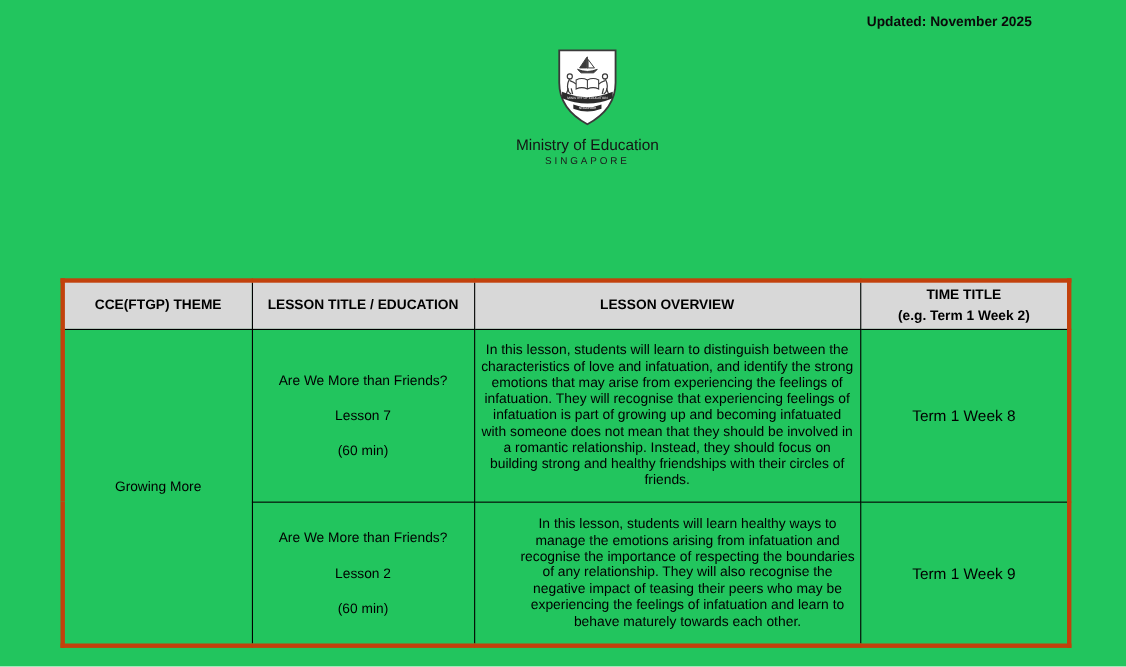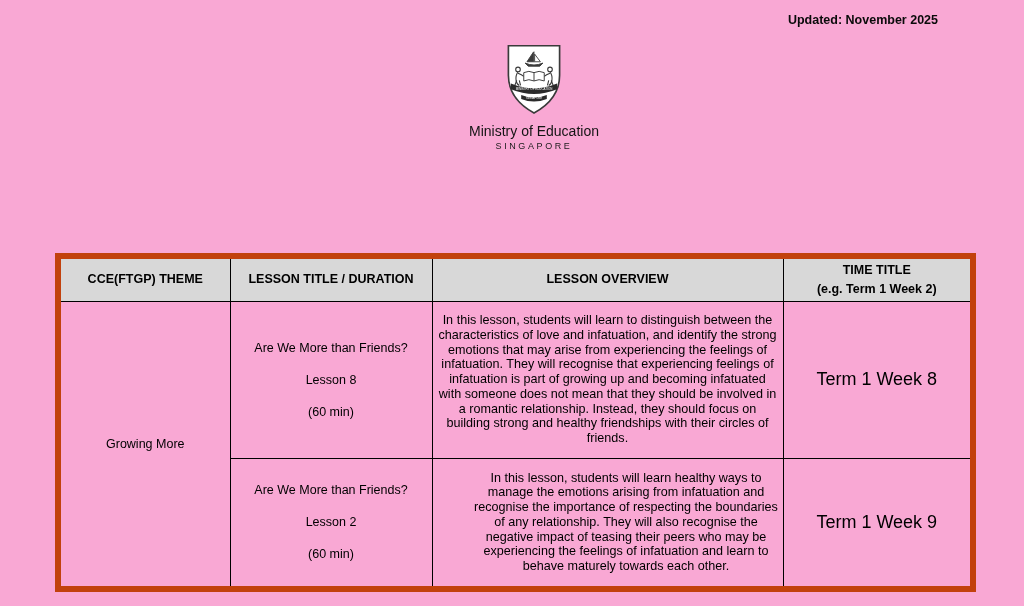--- a/index.html
+++ b/index.html
@@ -1,18 +1,18 @@
 <!DOCTYPE html>
 <html><head>
 <meta charset="utf-8">
 <style>
   * { margin:0; padding:0; box-sizing:border-box; }
   html,body { background:#ffffff; }
   .page {
-    position:relative; width:1024px; height:606px; background:#f9a8d4;
+    position:relative; width:1024px; height:606px; background:#22c55e;
     font-family:"Liberation Sans", sans-serif; color:#000; overflow:hidden;
   }
   .updated {
     position:absolute; top:13px; right:86px;
     font-size:12.5px; font-weight:700; color:#0a0a0a;
   }
   .brand { position:absolute; top:43px; left:0; right:0; text-align:center; line-height:1;margin-left:44px; }
   .crest { width:64px; height:74px; display:block; margin:0 auto; }
   .org { font-size:14px; margin-top:7px; color:#141414; }
   .country { font-size:9px; letter-spacing:2.6px; margin-top:4px; color:#1c1c1c; }
@@ -20,37 +20,37 @@
     position:absolute; top:151px; left:0; width:100%; text-align:center;
     font-size:19.5px; font-weight:700; font-variant:small-caps; letter-spacing:0.3px;
   }
   .title-level {
     position:absolute; top:188px; left:0; width:100%; text-align:center;
     font-size:33px; font-weight:700; font-variant:small-caps; letter-spacing:0.5px;
   }
   table.lessons {
     position:absolute; left:55px; top:253px; width:915px;
     border-collapse:collapse; table-layout:fixed; font-size:12.5px;
-    border:6px solid #c2410c;
+    border:4px solid #c2410c;
   }
   .lessons th, .lessons td { border:1px solid #000; }
   .lessons thead th {
     background:#d8d8d8; height:42px; font-weight:700; font-size:12.5px;
     text-align:center; vertical-align:middle; padding:2px 4px;
     border-bottom:1.5px solid #000; line-height:1.5;
   }
   .lessons tbody td { text-align:center; vertical-align:middle; padding:2px 4px; }
   .theme-cell { font-size:12.5px; }
   .title-cell { line-height:1.28; }
   .title-cell div { margin:16px; }
   .overview-cell {
     text-align:justify; vertical-align:top; padding:2px 7px 3px 7px;
     line-height:14.7px; font-size:12.6px;
   }
-  .time-cell { font-size:18px; }
+  .time-cell { font-size:14px; }
   tr.row-1 .overview-cell { height:157px;text-align:center; }
   tr.row-2 .overview-cell { height:131px;padding-left:41px; }
 </style>
 </head>
 <body>
 
 <div class="page">
 
   <div class="updated">Updated: November 2025</div>
 
@@ -99,34 +99,34 @@
   <table class="lessons">
     <colgroup>
       <col style="width:172px">
       <col style="width:202px">
       <col style="width:351px">
       <col style="width:190px">
     </colgroup>
     <thead>
       <tr>
         <th>CCE(FTGP) THEME</th>
-        <th>LESSON TITLE / DURATION</th>
+        <th>LESSON TITLE / EDUCATION</th>
         <th>LESSON OVERVIEW</th>
         <th>
           <div>TIME TITLE</div>
           <div>(e.g. Term 1 Week 2)</div>
         </th>
       </tr>
     </thead>
     <tbody>
       <tr class="row-1">
         <td class="theme-cell" rowspan="2">Growing More</td>
         <td class="title-cell">
           <div>Are We More than Friends?</div>
-          <div>Lesson 8</div>
+          <div>Lesson 7</div>
           <div>(60 min)</div>
         </td>
         <td class="overview-cell">In this lesson, students will learn to distinguish between the characteristics of love and infatuation, and identify the strong emotions that may arise from experiencing the feelings of infatuation. They will recognise that experiencing feelings of infatuation is part of growing up and becoming infatuated with someone does not mean that they should be involved in a romantic relationship. Instead, they should focus on building strong and healthy friendships with their circles of friends.</td>
         <td class="time-cell">Term 1 Week 8</td>
       </tr>
       <tr class="row-2">
         <td class="title-cell">
           <div>Are We More than Friends?</div>
           <div>Lesson 2</div>
           <div>(60 min)</div>

